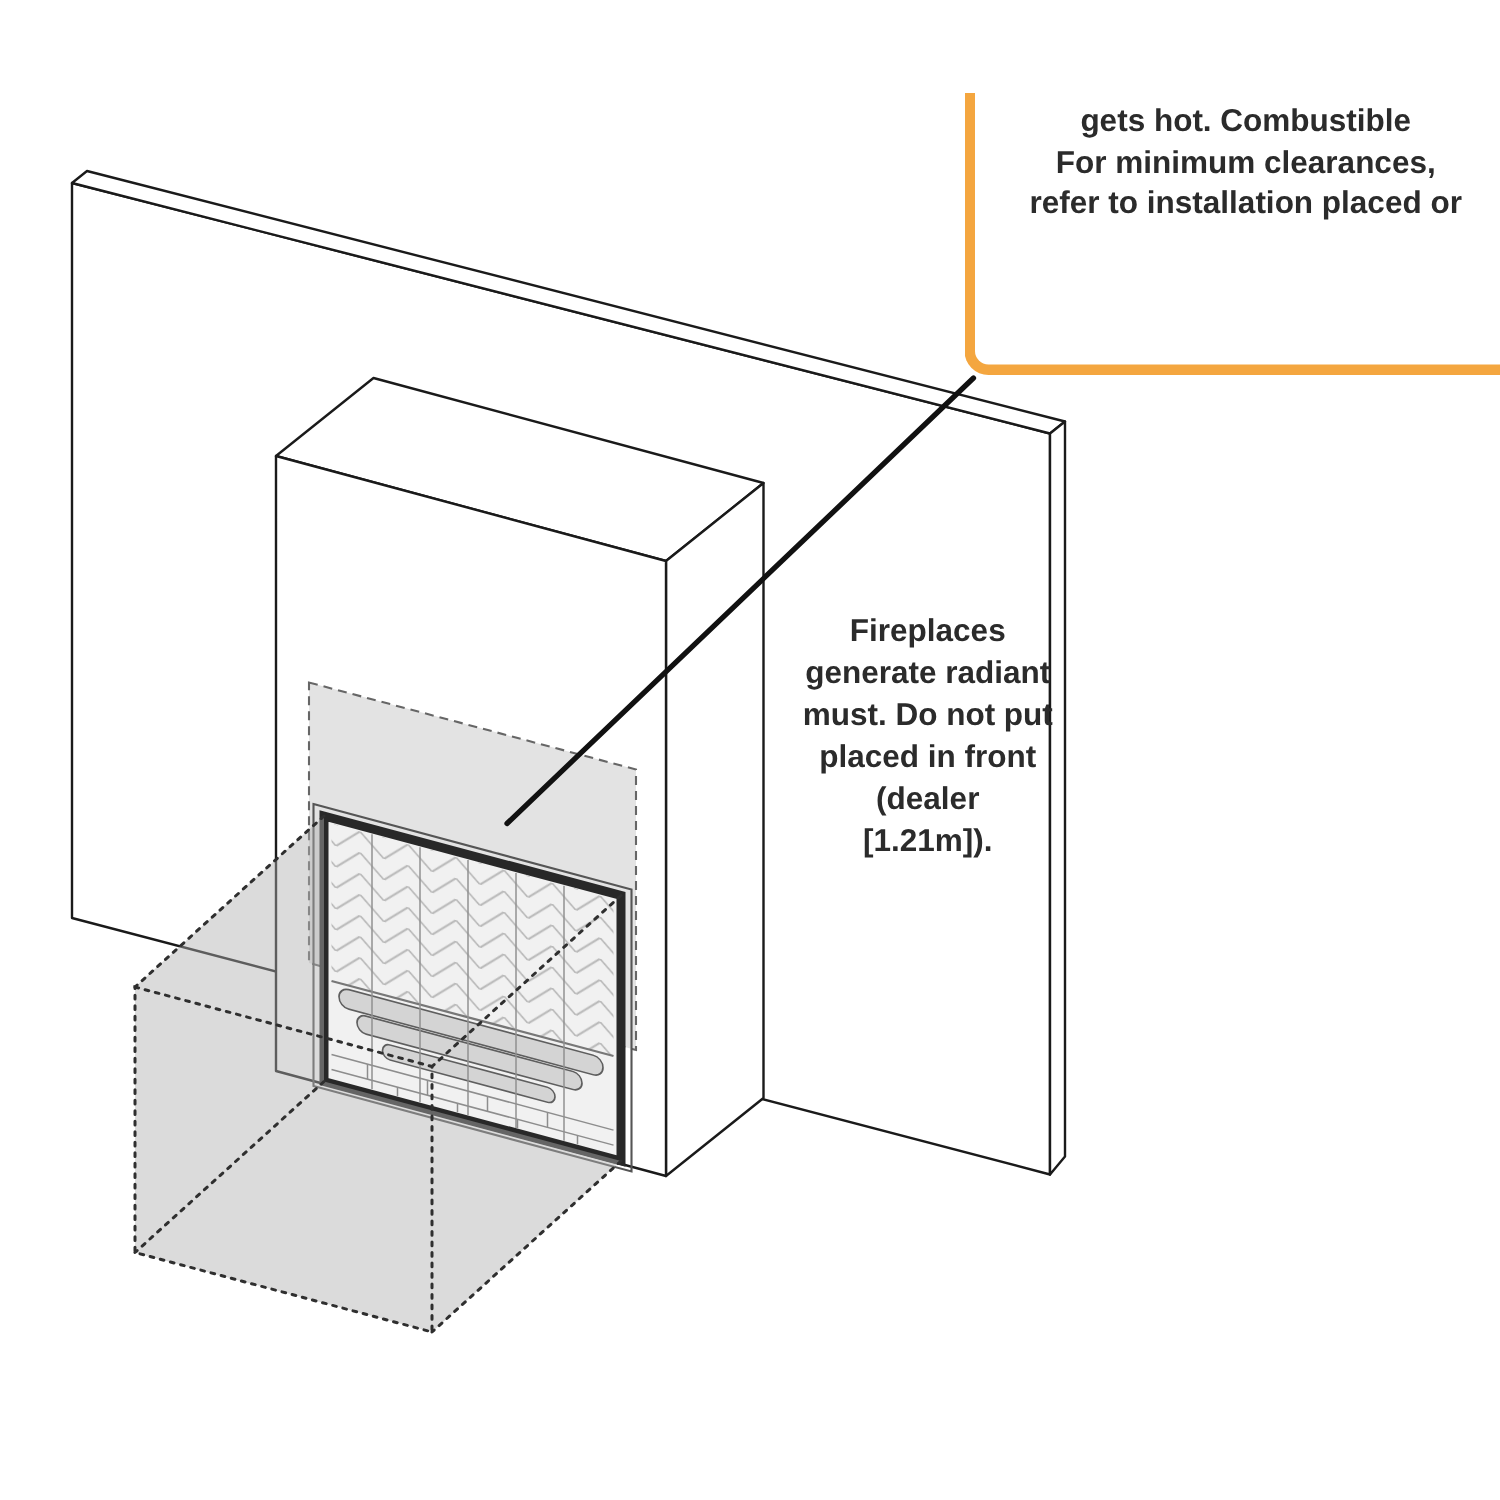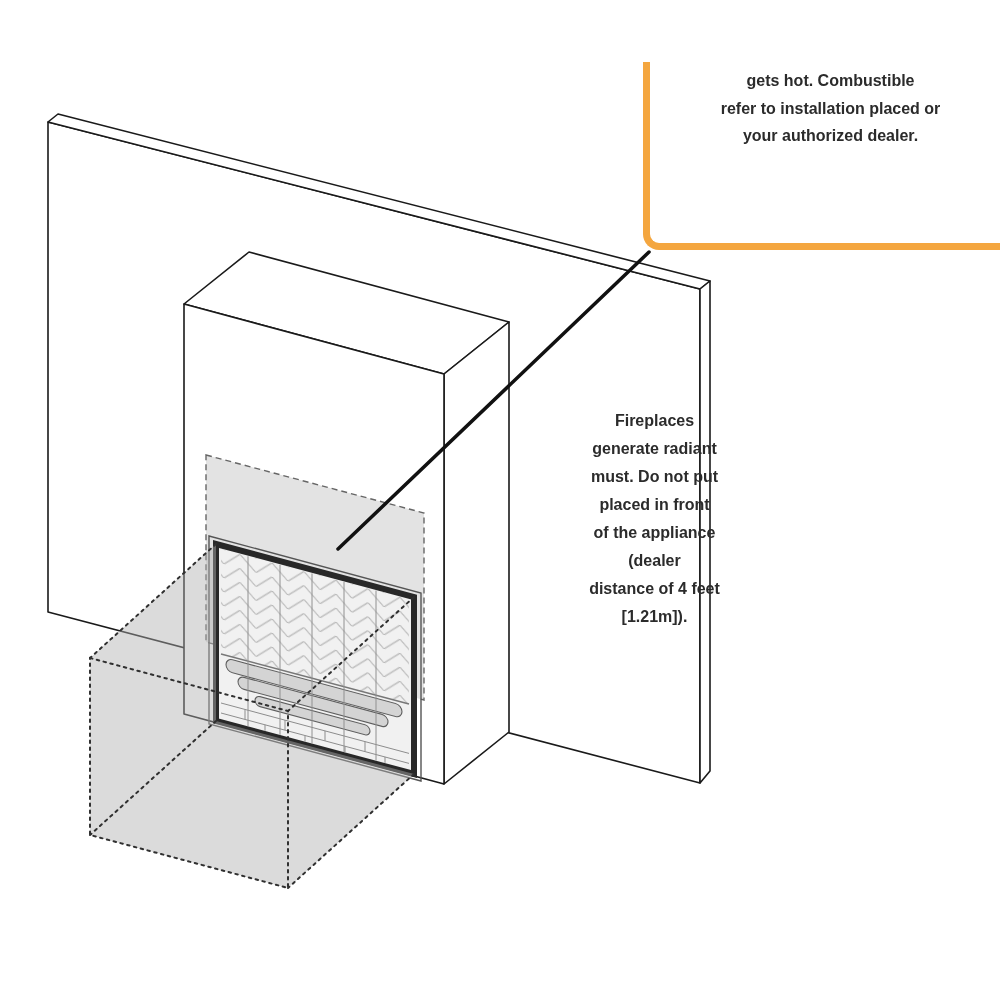--- a/index.html
+++ b/index.html
@@ -30,29 +30,29 @@
     box-sizing: border-box;
     border-left: 7px solid #F4A63F;
     border-bottom: 7px solid #F4A63F;
     border-radius: 0 0 0 16px;
     background: transparent;
     padding: 5px 6px 0 12px;
   }
   .warning-callout .line,
   .radiant-note .line {
     font-weight: bold;
-    font-size: 16px;
+    font-size: 21px;
     line-height: 27.5px;
     color: #2b2b2b;
     text-align: center;
     white-space: nowrap;
   }
   .radiant-note {
     position: absolute;
-    left: 552px;
+    left: 516px;
     top: 407px;
     width: 205px;
   }
   .radiant-note .line {
     line-height: 28px;
   }
 </style>
 </head>
 <body>
 
@@ -123,28 +123,26 @@
       <line x1="414" y1="597" x2="288" y2="711"></line>
       <line x1="414" y1="774" x2="288" y2="888"></line>
       <line x1="216" y1="721" x2="90" y2="835"></line>
     </g>
 
     <line x1="649" y1="252" x2="338" y2="549" stroke="#111111" stroke-width="3.5" stroke-linecap="round"></line>
   </svg>
 
   <div class="warning-callout">
     <div class="line">gets hot. Combustible</div>
+    <div class="line">For minimum clearances,</div>
     <div class="line">refer to installation placed or</div>
-    <div class="line">your authorized dealer.</div>
   </div>
 
   <div class="radiant-note">
     <div class="line">Fireplaces</div>
     <div class="line">generate radiant</div>
     <div class="line">must. Do not put</div>
     <div class="line">placed in front</div>
-    <div class="line">of the appliance</div>
     <div class="line">(dealer</div>
-    <div class="line">distance of 4 feet</div>
     <div class="line">[1.21m]).</div>
   </div>
 
 </div>
 
 </body></html>

